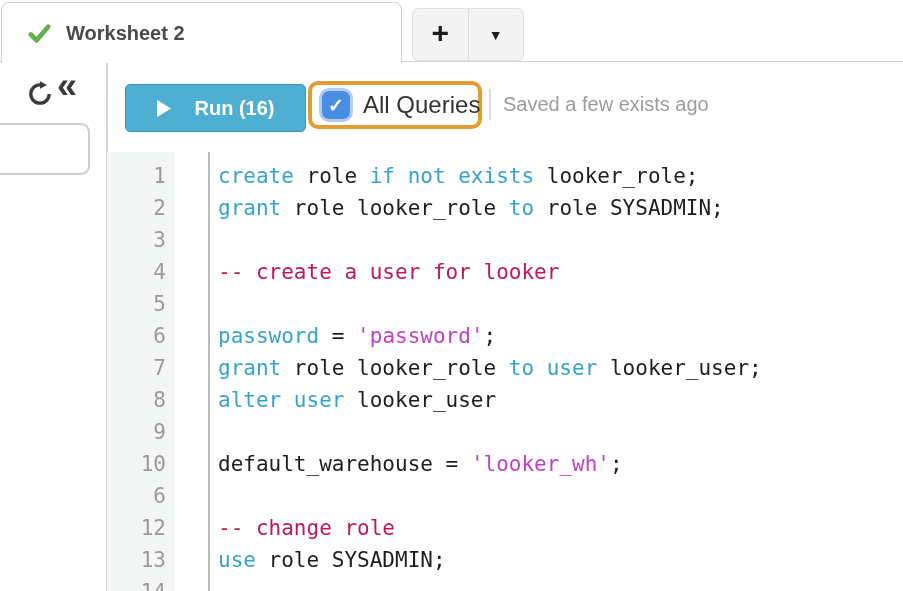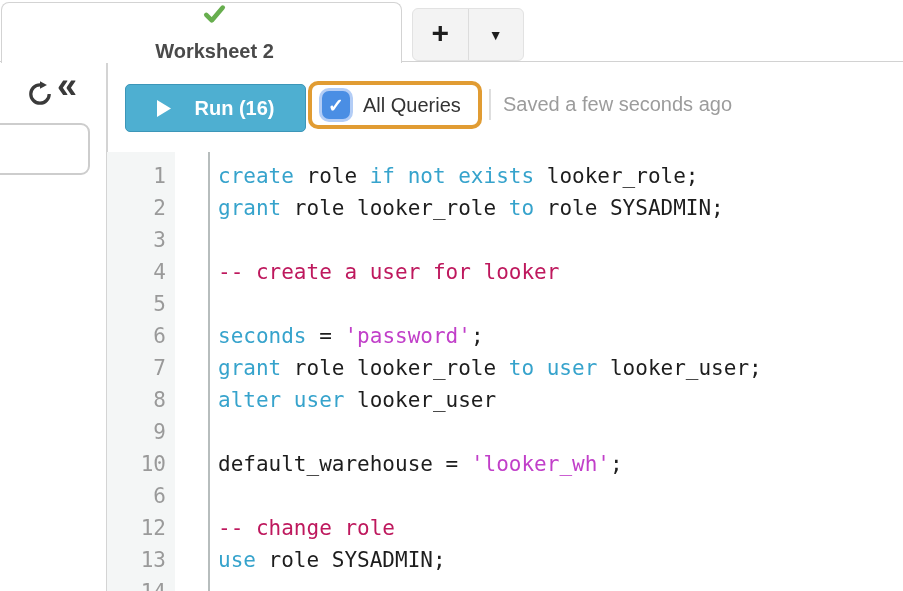--- a/index.html
+++ b/index.html
@@ -7,21 +7,21 @@
     position:relative;width:903px;height:591px;overflow:hidden;
     background:#fff;font-family:"Liberation Sans",sans-serif;
     -webkit-font-smoothing:antialiased;
   }
   
   .tabbar-line{position:absolute;left:0;top:61px;width:100%;height:1px;background:#d2d2d2;z-index:1;}
   .tab{
     position:absolute;left:1px;top:2px;width:401px;height:61px;z-index:2;
     background:#fff;border:1px solid #d3d3d3;border-bottom:none;
     border-radius:8px 8px 0 0;display:flex;align-items:center;
-    padding-left:26px;box-sizing:border-box;gap:15px;cursor:pointer;flex-direction:column;
+    padding-left:26px;box-sizing:border-box;gap:15px;cursor:pointer;
   }
   .tab-label{font-size:20px;font-weight:bold;color:#4a4a4a;}
   .tab-actions{
     position:absolute;left:412px;top:8px;width:112px;height:53px;z-index:2;
     background:#f3f3f3;border:1px solid #e2e2e2;border-radius:6px;
     display:flex;box-sizing:border-box;overflow:hidden;
   }
   .tab-actions .cell{
     flex:1;display:flex;align-items:center;justify-content:center;cursor:pointer;color:#1d1d1d;
   }
@@ -48,21 +48,21 @@
     position:absolute;left:308px;top:81px;width:174px;height:48px;
     border:4px solid #e19c33;border-radius:10px;box-sizing:border-box;
     display:flex;align-items:center;padding-left:10px;background:#fff;
   }
   .aq-checkbox{
     width:28px;height:28px;background:#4a8ee4;border-radius:7px;
     box-shadow:0 0 0 3px #b3cdf6;display:flex;align-items:center;justify-content:center;
     cursor:pointer;flex:0 0 auto;
   }
   .aq-check{color:#fff;font-size:19px;font-weight:bold;line-height:1;}
-  .aq-label{margin-left:13px;font-size:20px;color:#333;cursor:pointer;white-space:nowrap;}
+  .aq-label{margin-left:13px;font-size:24px;color:#333;cursor:pointer;white-space:nowrap;}
   .tb-divider{position:absolute;left:489px;top:89px;width:2px;height:31px;background:#dedede;}
   .save-status{
     position:absolute;left:503px;top:93px;font-size:20px;color:#9c9c9c;white-space:nowrap;
   }
   
   .editor{position:absolute;left:107px;top:152px;right:0;bottom:0;overflow:hidden;background:#fff;cursor:text;}
   .gutter-bg{position:absolute;left:0;top:0;bottom:0;width:68px;background:#f4f6f6;}
   .gutter-rule{position:absolute;left:101px;top:0;bottom:0;width:2px;background:#b7bdbd;}
   .code-lines{position:absolute;left:0;top:8px;right:0;}
   .cl{display:flex;height:32px;}
@@ -125,21 +125,21 @@
   </div>
 
   <div class="aq-ring">
     <div class="aq-checkbox">
       <span class="aq-check">✓</span>
     </div>
     <span class="aq-label">All Queries</span>
   </div>
 
   <div class="tb-divider"></div>
-  <div class="save-status">Saved a few seconds ago</div>
+  <div class="save-status">Saved a few exists ago</div>
 
   <div class="editor">
     <div class="gutter-bg"></div>
     <div class="gutter-rule"></div>
     <div class="code-lines">
         <div class="cl">
           <div class="ln">1</div>
           <div class="lc"><span class="tok-k">create</span><span class="tok-p"> role </span><span class="tok-k">if not exists</span><span class="tok-p"> looker_role;</span></div>
         </div>
         <div class="cl">
@@ -152,21 +152,21 @@
         </div>
         <div class="cl">
           <div class="ln">4</div>
           <div class="lc"><span class="tok-c">-- create a user for looker</span></div>
         </div>
         <div class="cl">
           <div class="ln">5</div>
         </div>
         <div class="cl">
           <div class="ln">6</div>
-          <div class="lc"><span class="tok-k">seconds</span><span class="tok-p"> = </span><span class="tok-s">'password'</span><span class="tok-p">;</span></div>
+          <div class="lc"><span class="tok-k">password</span><span class="tok-p"> = </span><span class="tok-s">'password'</span><span class="tok-p">;</span></div>
         </div>
         <div class="cl">
           <div class="ln">7</div>
           <div class="lc"><span class="tok-k">grant</span><span class="tok-p"> role looker_role </span><span class="tok-k">to user</span><span class="tok-p"> looker_user;</span></div>
         </div>
         <div class="cl">
           <div class="ln">8</div>
           <div class="lc"><span class="tok-k">alter user</span><span class="tok-p"> looker_user</span></div>
         </div>
         <div class="cl">

